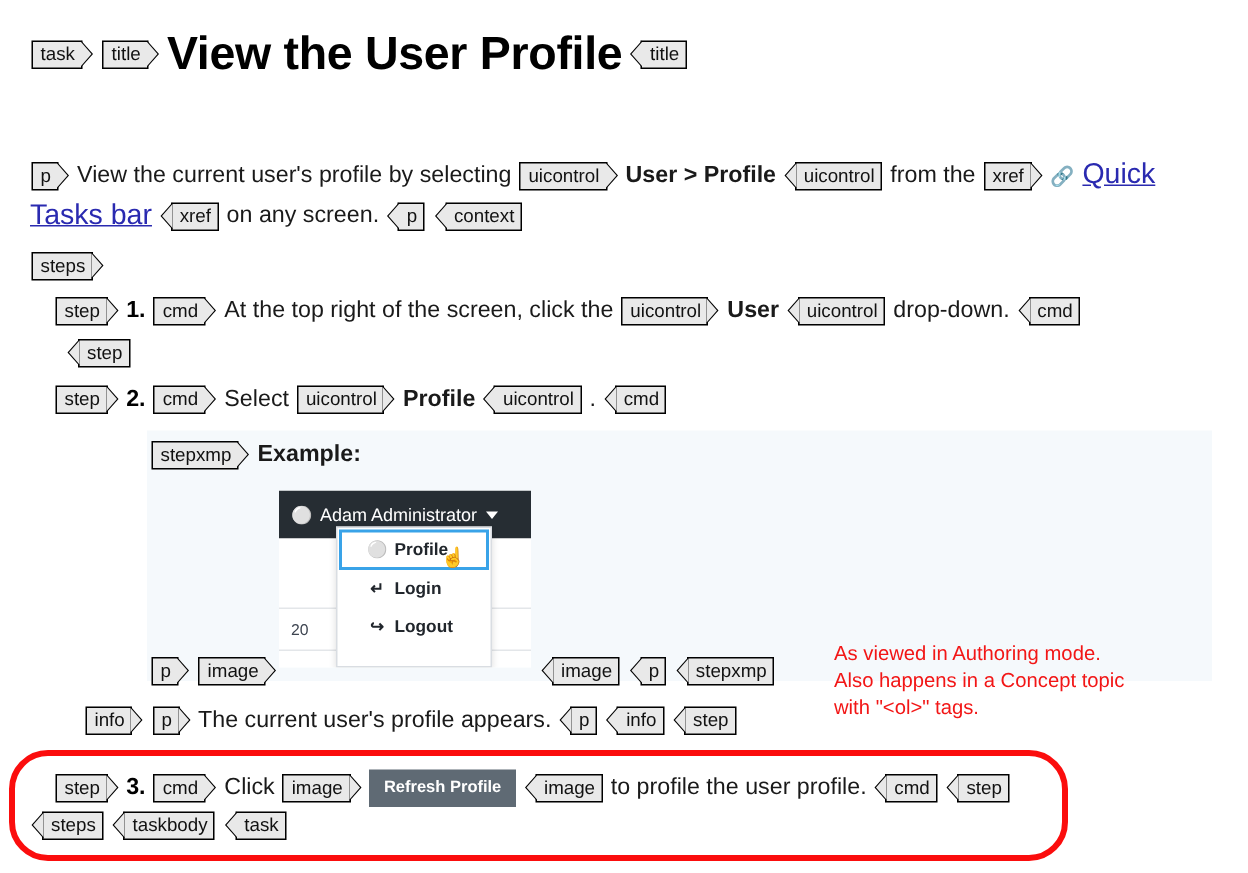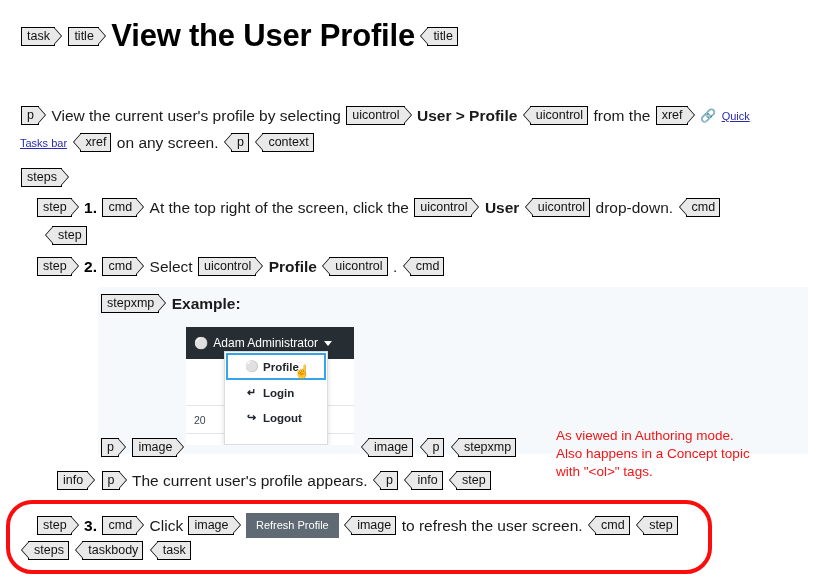--- a/index.html
+++ b/index.html
@@ -90,21 +90,21 @@
   .body-text {
     font-size: 15.5px;
     color: #1a1a1a;
     vertical-align: middle;
   }
   .bold { font-weight: bold; }
   .num { font-weight: bold; font-size: 15.5px; color:#000; vertical-align: middle; }
   .xref-link {
     color: #2a2ab0;
     text-decoration: underline;
-    font-size: 11px;
+    font-size: 19px;
     vertical-align: middle;
   }
   .link-icon {
     display: inline-block;
     font-size: 13px;
     color: #333;
     vertical-align: middle;
     margin-right: 1px;
   }
 
@@ -205,21 +205,21 @@
     line-height: 18px;
     font-family: "Liberation Sans", sans-serif;
   }
 
   
   .refresh-btn {
     display: inline-block;
     background: #5f6a74;
     color: #ffffff;
     font-size: 11px;
-    font-weight: normal;
+    font-weight: bold;
     padding: 7px 10px;
     vertical-align: middle;
     white-space: nowrap;
     line-height: 11px;
   }
 
   
   #red-highlight {
     position: absolute;
     left: 6px; top: 500px;
@@ -357,21 +357,21 @@
   <div id="red-highlight"></div>
 
   <div class="row" style="left:36px; top:513px;">
     <span class="tag open">step</span>
     <span class="num">3.</span>
     <span class="tag open">cmd</span>
     <span class="body-text">Click </span>
     <span class="tag open">image</span>
     <span class="refresh-btn">Refresh Profile</span>
     <span class="tag close">image</span>
-    <span class="body-text"> to refresh the user screen.</span>
+    <span class="body-text"> to profile the user profile.</span>
     <span class="tag close">cmd</span>
     <span class="tag close">step</span>
   </div>
 
   <div class="row" style="left:20px; top:541px;">
     <span class="tag close">steps</span>
     <span class="tag close">taskbody</span>
     <span class="tag close">task</span>
   </div>
 

